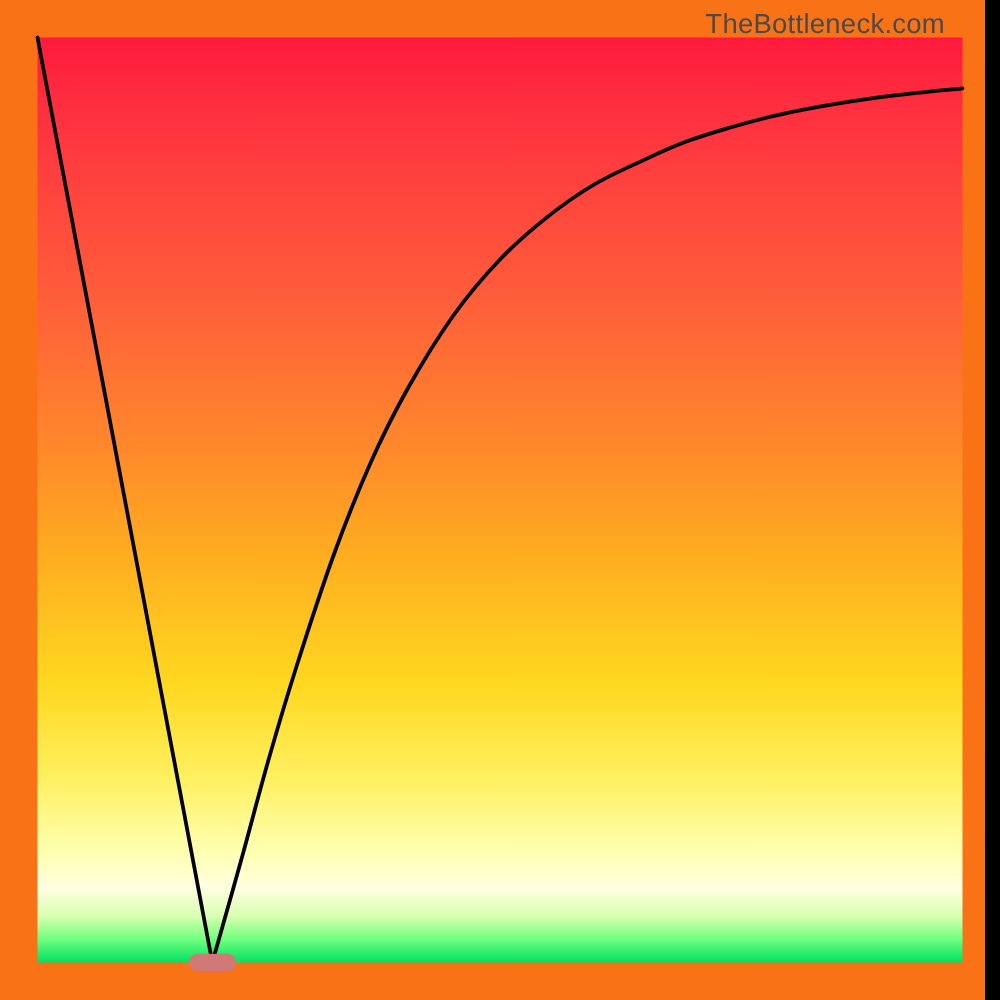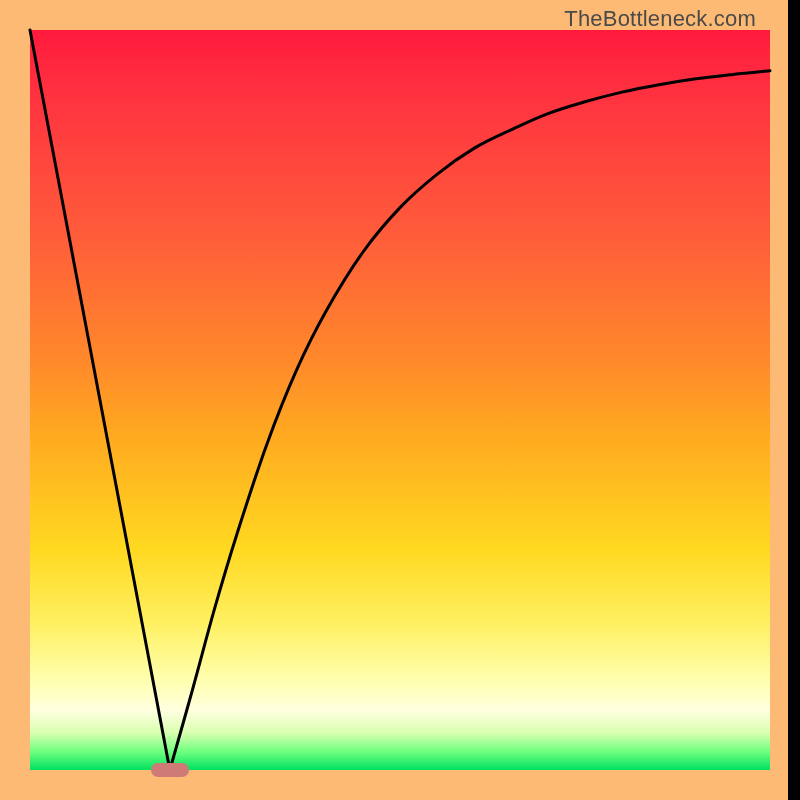--- a/index.html
+++ b/index.html
@@ -8,21 +8,21 @@
     width: 800px;
     height: 800px;
     overflow: hidden;
     background: #000;
     font-family: Arial, Helvetica, sans-serif;
   }
   .frame {
     position: relative;
     width: 788px;
     height: 800px;
-    background: #fdba74;
+    background: #f97316;
   }
   .plot-area {
     position: absolute;
     left: 30px;
     top: 30px;
     width: 740px;
     height: 740px;
     
     background: linear-gradient(
       to bottom,

